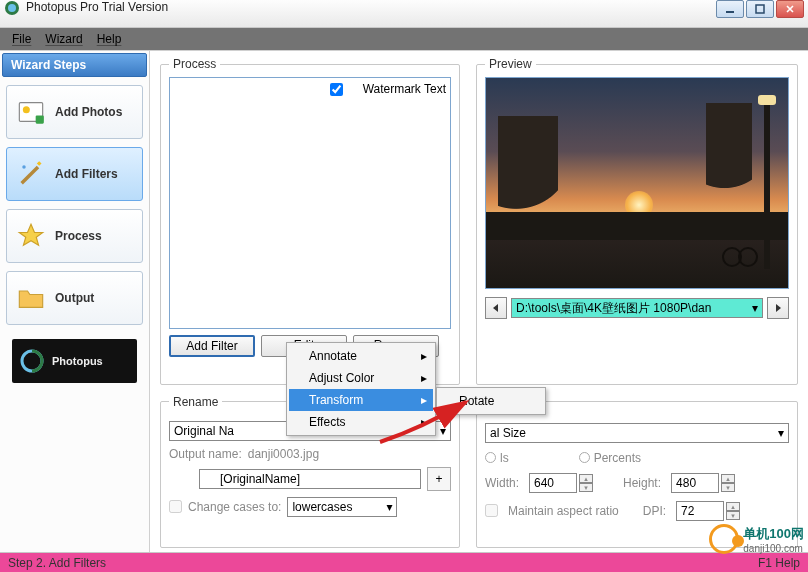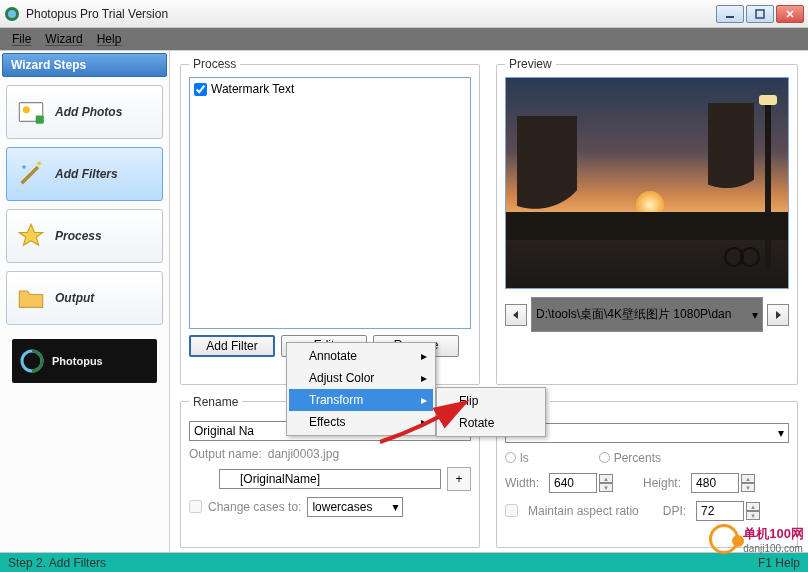--- a/index.html
+++ b/index.html
@@ -1,74 +1,74 @@
 <!DOCTYPE html>
 <html><head>
 <meta charset="utf-8">
 <style>
 * { box-sizing: border-box; margin: 0; padding: 0; font-family: "Segoe UI", Tahoma, sans-serif; font-size: 12px; }
 body { background: #fff; width: 808px; height: 572px; overflow: hidden; position: relative; }
 
 
-.titlebar { height: 28px; background: linear-gradient(#fdfdfd, #e9e9e9); border-bottom: 1px solid #c8c8c8; display: flex; align-items: center; padding: 0 4px; }
+.titlebar { height: 28px; background: linear-gradient(#fdfdfd, #e9e9e9); border-bottom: 1px solid #c8c8c8; display: flex; padding: 0 4px; }
 .titlebar .app-icon { width: 16px; height: 16px; margin-right: 6px; }
 .titlebar .title { flex: 1; color: #222; }
 .win-btns { display: flex; gap: 2px; }
 .win-btn { width: 28px; height: 18px; border: 1px solid #6b8aaa; background: linear-gradient(#e9f2fb,#c7dbf0); border-radius: 2px; display:flex; align-items:center; justify-content:center; }
 .win-btn.close { background: linear-gradient(#f09a8a,#d9534f); border-color:#b84b45; color:#fff; }
 .win-btn svg { width:10px; height:10px; }
 
 .menubar { height: 22px; display:flex; align-items:center; padding: 0 6px; gap: 2px; background:#737373; }
 .menubar .menu-item { padding: 2px 6px; }
 .menubar .menu-item span { text-decoration: underline; text-decoration-color: rgba(0,0,0,0.35); text-underline-offset:2px;}
 
 .body-wrap { display:flex; height: calc(572px - 28px - 22px - 20px); border-top:1px solid #d0d0d0; }
 
 
-.sidebar { width: 170px; background:#fcfcfc; border-right:1px solid #d0d0d0; display:flex; flex-direction:column; }
+.sidebar { width: 150px; background:#fcfcfc; border-right:1px solid #d0d0d0; display:flex; flex-direction:column; }
 .side-header { background: linear-gradient(#6aa9e9,#3b7bc4); color:#fff; padding:4px 8px; font-weight:bold; border:1px solid #2f6bb0; margin:2px; border-radius:2px; font-size:12px; }
 .side-area { flex:1; padding:6px; display:flex; flex-direction:column; gap:8px; }
 .step-btn { height:54px; border:1px solid #b9c8d8; border-radius:3px; background:linear-gradient(#ffffff,#f0f4f8); display:flex; align-items:center; gap:10px; padding:0 10px; }
 .step-btn.active { background:linear-gradient(#dff0ff,#b9dcfa); border-color:#6aa9e9; }
 .step-btn .icon { width:28px; height:28px; display:flex; align-items:center; justify-content:center; }
-.step-btn .label { font-weight:bold; color:#333;font-style:italic; }
+.step-btn .label { font-weight:bold; color:#333; }
 .brand { margin-top:auto; padding:10px 8px; display:flex; align-items:center; gap:8px; background:#111; color:#fff; border-radius:2px; margin:6px; }
 .brand .logo { width:24px; height:24px; }
 .brand .txt { font-size:11px; font-weight:600; color:#efefef; }
 
 
 .main { flex:1; padding:6px 10px 4px 10px; display:grid; grid-template-columns: 300px 1fr; grid-template-rows: auto auto; gap: 10px 16px; }
 fieldset { border:1px solid #c8c8c8; border-radius:2px; padding:6px 8px 10px 8px; }
 legend { padding:0 4px; color:#333; }
 
 
 .filters-box { grid-column:1; grid-row:1; }
 .filter-list { border:1px solid #7ea6cf; background:#fff; height:252px; padding:4px; }
-.filter-row { display:flex; align-items:center; gap:4px; }
+.filter-row { display:flex; align-items:center; gap:20px;justify-content:flex-end; }
 .filter-row input { width:13px; height:13px; }
 .filter-actions { display:flex; gap:6px; margin-top:6px; }
 .btn { border:1px solid #888; background:linear-gradient(#fafafa,#e6e6e6); padding:2px 0; width:86px; text-align:center; border-radius:2px; }
 .btn.primary { border:2px solid #2f6bb0; width:86px; }
 
 
 .preview-box { grid-column:2; grid-row:1; }
 .preview-img { width:100%; height:212px; border:1px solid #7ea6cf; background:#333; position:relative; overflow:hidden; }
 .preview-img .sky { position:absolute; inset:0; background:linear-gradient(180deg,#2a3a53 0%,#5a4c54 35%,#d98b4f 58%,#f4c074 70%,#2b2320 71%,#1b1814 100%); }
 .preview-img .sun { position:absolute; left:46%; top:54%; width:28px; height:28px; background:radial-gradient(#fff3c0,#f6b24a 60%,rgba(0,0,0,0)); border-radius:50%; }
 .preview-img .tree { position:absolute; left:4%; top:18%; width:60px; height:120px; background:radial-gradient(circle at 30% 30%, #2a231d 0 60%, transparent 61%); }
 .preview-img .tree2 { position:absolute; right:12%; top:12%; width:46px; height:120px; background:radial-gradient(circle at 40% 30%, #2a231d 0 55%, transparent 56%); }
 .preview-img .lamp { position:absolute; right:6%; top:10%; width:6px; height:170px; background:#1b1814; }
 .preview-img .lamp::before{content:"";position:absolute;left:-6px;top:-4px;width:18px;height:10px;background:#f4e0a0;border-radius:3px;}
 .preview-img .fence { position:absolute; left:0; right:0; top:64%; height:28px; background:repeating-linear-gradient(90deg,#1b1814 0 2px, transparent 2px 14px), linear-gradient(#1b1814,#1b1814); background-size:auto, 100% 2px; background-position:0 0, 0 0; }
 .preview-img .bike { position:absolute; right:10%; bottom:10%; width:36px; height:22px; }
 .preview-img .bike::before,.preview-img .bike::after{content:"";position:absolute;width:16px;height:16px;border:2px solid #120f0c;border-radius:50%;bottom:0;}
 .preview-img .bike::before{left:0;} .preview-img .bike::after{right:0;}
 .preview-nav { display:flex; align-items:center; gap:4px; margin-top:8px; }
 .nav-btn { width:22px; height:22px; border:1px solid #888; background:linear-gradient(#fafafa,#e6e6e6); display:flex; align-items:center; justify-content:center; }
-.path-select { flex:1; height:35px; border:1px solid #888; background:#737373; padding:0 4px; display:flex; align-items:center; }
+.path-select { flex:1; height:20px; border:1px solid #888; background:#5eead4; padding:0 4px; display:flex; align-items:center; }
 .path-select .arrow { margin-left:auto; }
 
 
 .rename-box { grid-column:1; grid-row:2; }
 .rename-box .row { display:flex; align-items:center; gap:6px; margin-top:6px; }
 .rename-box input[type=text] { flex:1; border:1px solid #888; height:20px; padding:0 20px;margin-left:30px; }
 .small-btn { width:24px; height:24px; border:1px solid #aaa; background:#f6f6f6; display:flex; align-items:center; justify-content:center; }
 .select { border:1px solid #888; height:20px; background:#fff; padding:0 4px; display:flex; align-items:center; }
 .select .arrow { margin-left:auto; }
 .disabled { color:#8a8a8a; }
@@ -87,28 +87,28 @@
 .ctx-menu .item { padding:4px 28px 4px 20px; white-space:nowrap; display:flex; align-items:center; position:relative; }
 .ctx-menu .item .sub-arrow { position:absolute; right:6px; }
 .ctx-menu .item.hover { background:#3a8de0; color:#fff; }
 .ctx1 { left:286px; top:342px; width:150px; }
 .ctx2 { left:436px; top:387px; width:110px; }
 
 
 .red-arrow { position:absolute; left:372px; top:390px; pointer-events:none; }
 
 
-.statusbar { height:20px; border-top:1px solid #c8c8c8; background:#14b8a6; display:flex; align-items:center; padding:4px 8px; font-size:11px; color:#333; }
+.statusbar { height:20px; border-top:1px solid #c8c8c8; background:#ec4899; display:flex; align-items:center; padding:4px 8px; font-size:11px; color:#333; }
 .statusbar .right { margin-left:auto; }
 
 
 .corner-logo { position:absolute; right:4px; bottom:18px; display:flex; align-items:center; gap:4px; }
 .corner-logo .disc { width:30px; height:30px; border:3px solid #f39a1e; border-radius:50%; position:relative; }
 .corner-logo .disc::after{content:"";position:absolute;right:-8px;top:8px;width:12px;height:12px;background:#f39a1e;border-radius:50%;}
-.corner-logo .txt1{color:#be185d; font-size:13px; font-weight:bold;}
+.corner-logo .txt1{color:#0f766e; font-size:13px; font-weight:bold;}
 .corner-logo .txt2{color:#666; font-size:10px;}
 </style>
 </head>
 <body>
 
 <div class="titlebar">
   <span class="app-icon">
     <svg viewBox="0 0 16 16">
         <circle cx="8" cy="8" r="7" fill="#2d7a45"></circle>
         <path d="M4 8a4 4 0 0 1 8 0 4 4 0 0 1-8 0" fill="#6ac0e8"></path>
@@ -251,21 +251,21 @@
       </div>
       <div class="row">
         <input type="text" value="[OriginalName]" style="">
         <div class="small-btn">
           <span>+</span>
         </div>
       </div>
       <div class="row">
         <input type="checkbox" disabled="" style="">
         <span class="disabled">Change cases to:</span>
-        <div class="select" style="width:96px">
+        <div class="select" style="width:110px">
           <span>lowercases</span>
           <span class="arrow">▾</span>
         </div>
       </div>
     </fieldset>
 
     <fieldset class="resize-box">
       <legend>Resize</legend>
       <div class="row">
         <div class="select" style="width:100%">
@@ -331,23 +331,20 @@
       <span>Transform</span>
       <span class="sub-arrow">▸</span>
     </div>
   <div class="item">
       <span>Effects</span>
       <span class="sub-arrow">▸</span>
     </div>
 </div>
 <div class="ctx-menu ctx2">
   <div class="item">
-      <span>Flip</span>
-    </div>
-  <div class="item">
       <span>Rotate</span>
     </div>
 </div>
 
 <svg class="red-arrow" width="110" height="60">
   <defs>
       <marker id="ah" markerWidth="10" markerHeight="10" refX="8" refY="3" orient="auto">
         <path d="M0 0L9 3L0 6z" fill="#d62222"></path>
       </marker>
     </defs>

